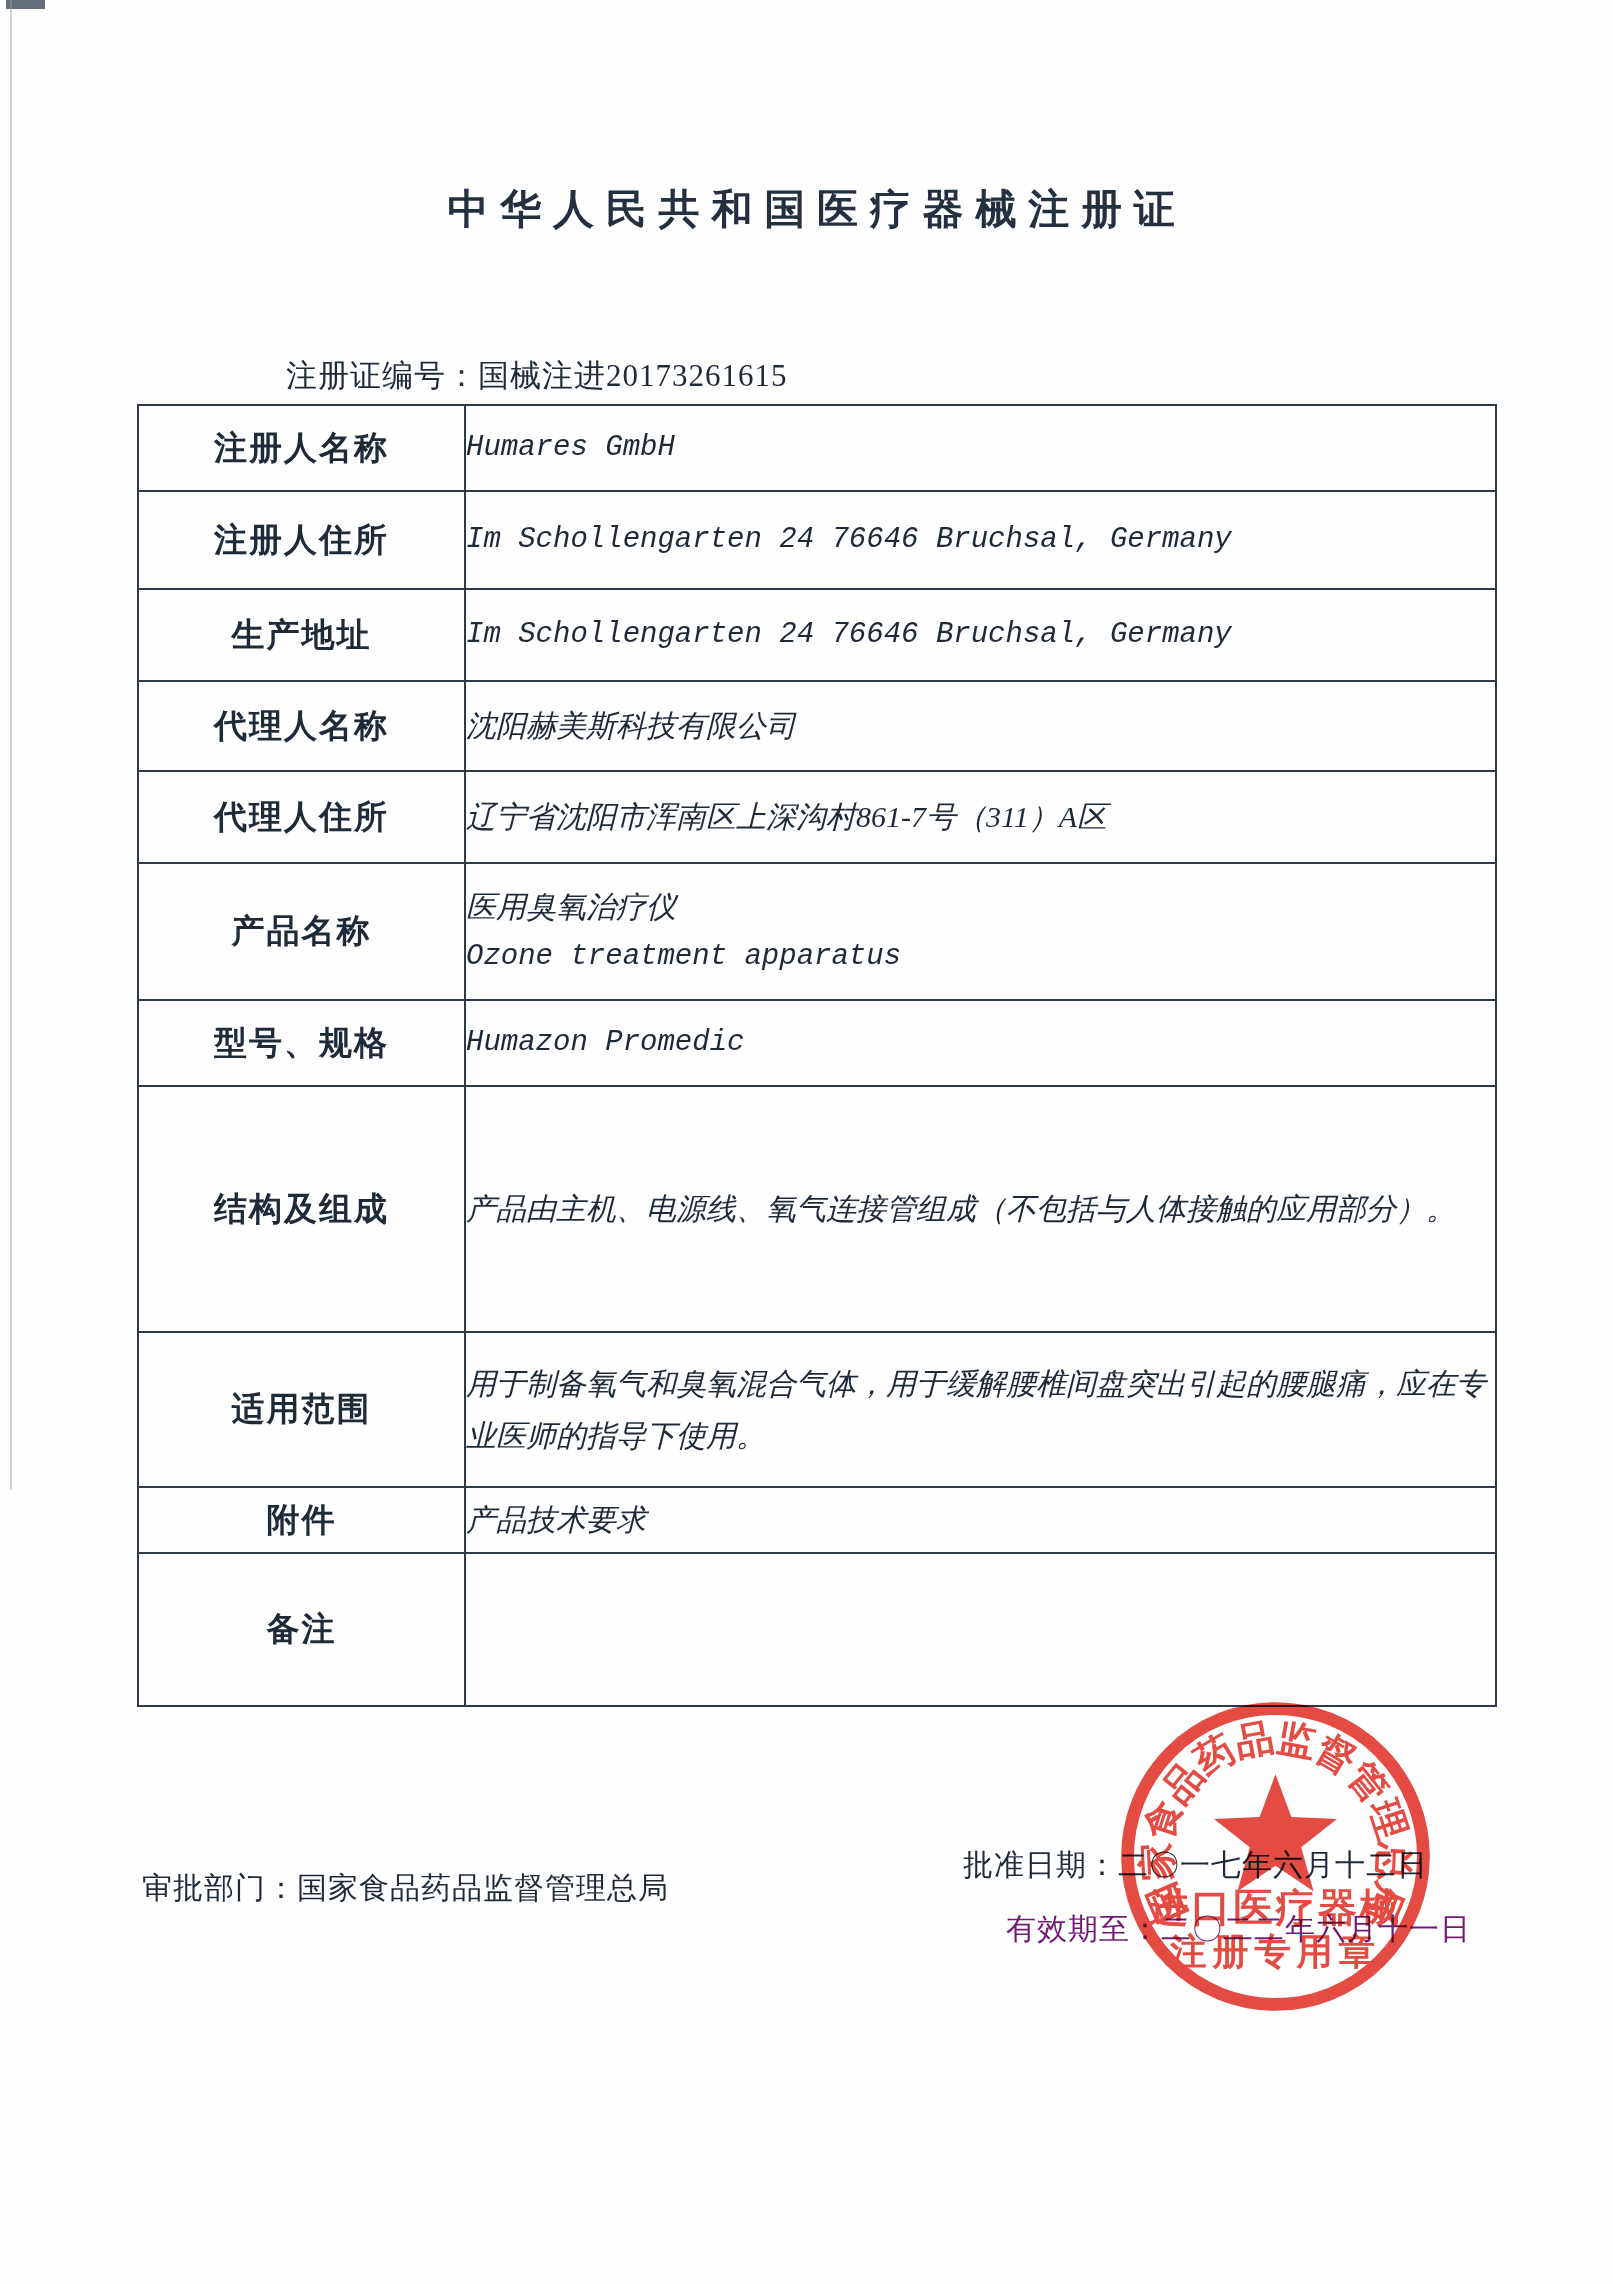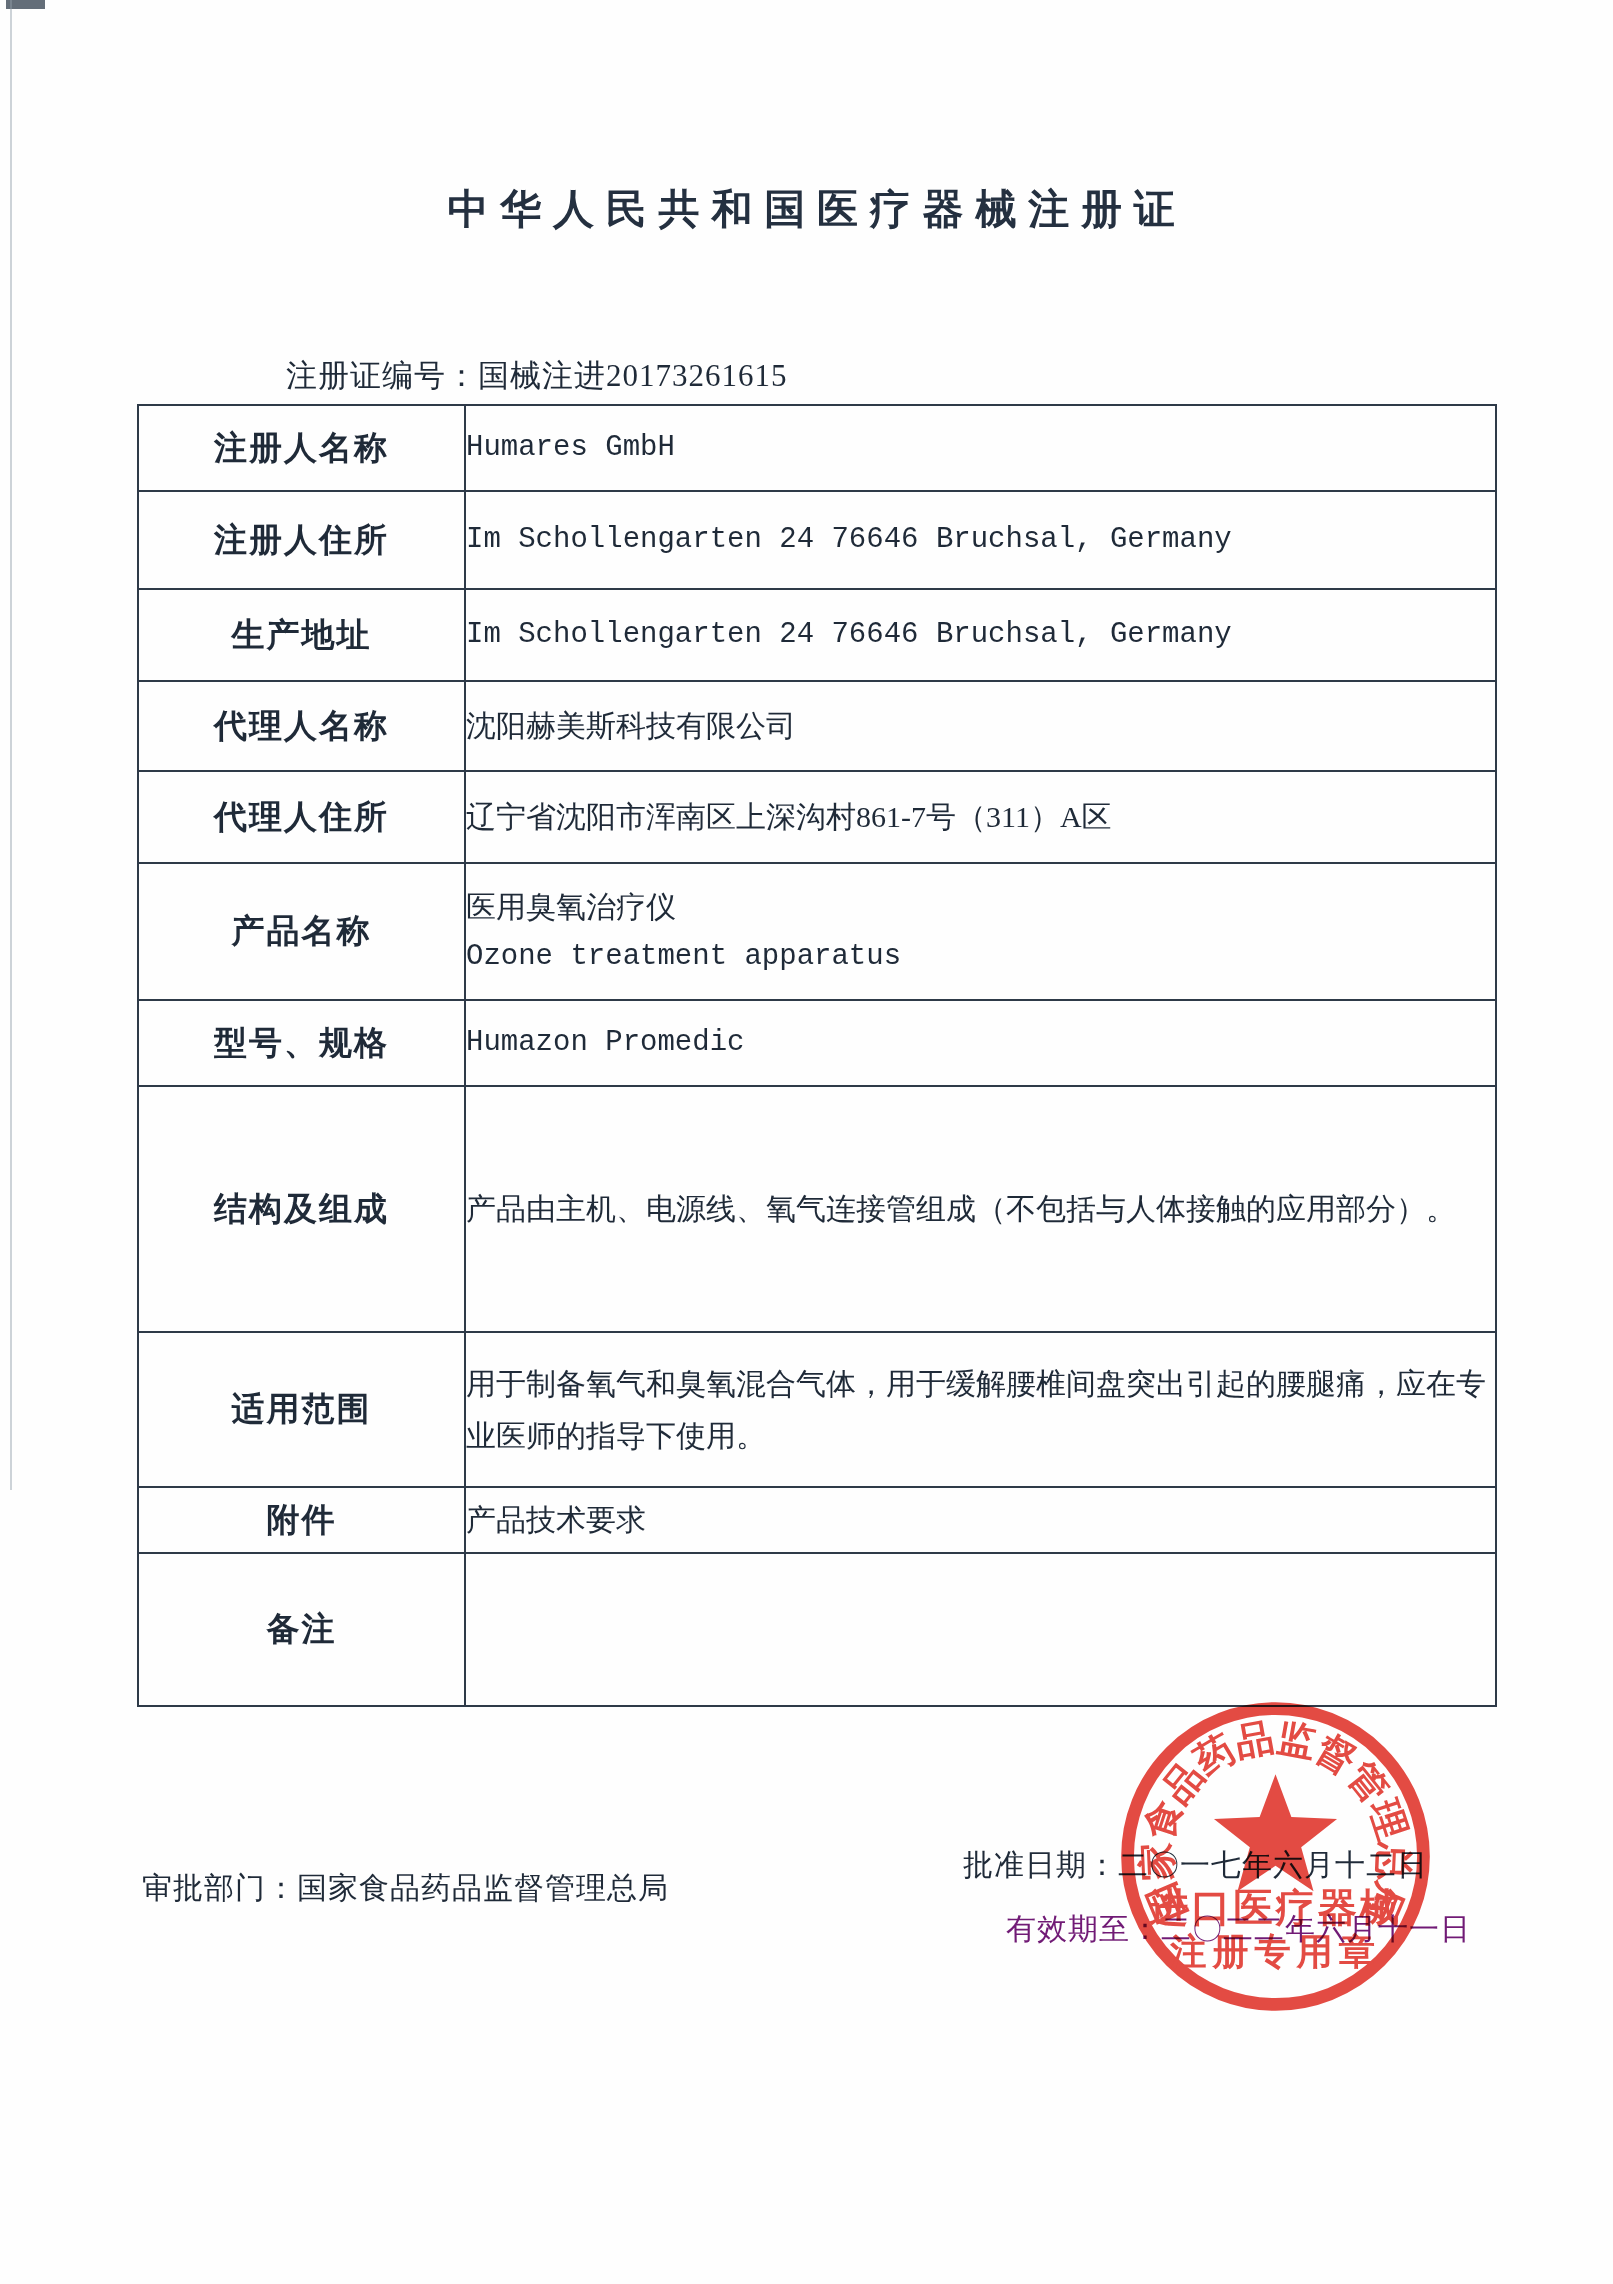--- a/index.html
+++ b/index.html
@@ -41,21 +41,21 @@
   th.lbl{
     text-align:center;
     font-size:33px;font-weight:bold;color:#1f2a38;
     letter-spacing:2px;
   }
   td.val{
     padding-left:37px;padding-right:17.6px;
     font-size:30px;color:#1f2a38;
     line-height:1.72;
   }
-  .v1{white-space:pre-line;}
+  .v1{white-space:pre-line;font-style:italic;}
   .mono{font-family:"Liberation Mono","DejaVu Sans Mono",monospace;font-size:29px;}
   
   tr.r0{height:86px;} tr.r1{height:98px;} tr.r2{height:92px;}
   tr.r3{height:90px;} tr.r4{height:92px;} tr.r5{height:137px;padding-left:15px;}
   tr.r6{height:86px;} tr.r7{height:246px;margin-top:28px;} tr.r8{height:155px;}
   tr.r9{height:66px;} tr.r10{height:92px;} tr.r11{height:153px;}
 
   .footer-dept{
     position:absolute;left:142px;top:1868px;
     font-size:30px;color:#1f2a38;letter-spacing:1px;

